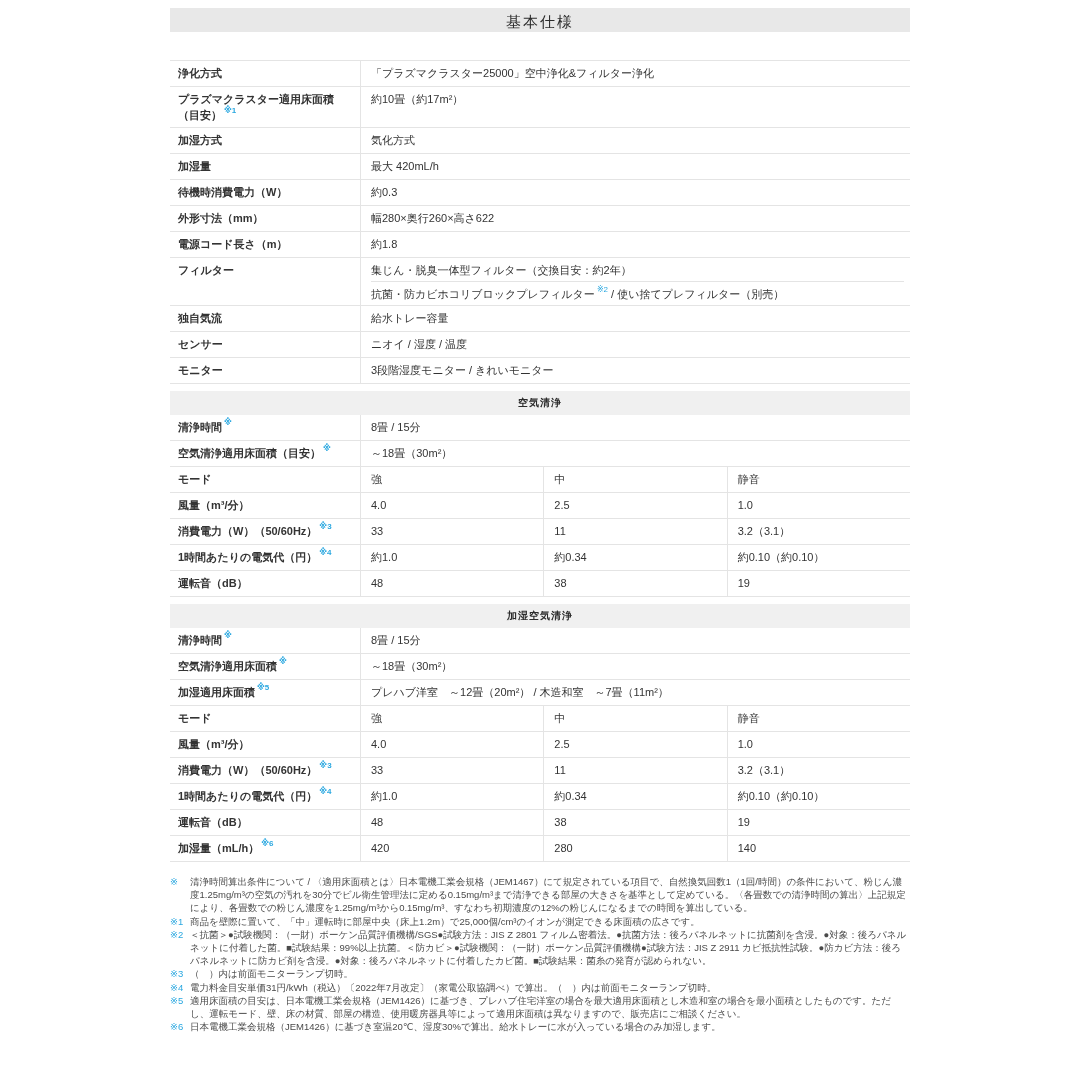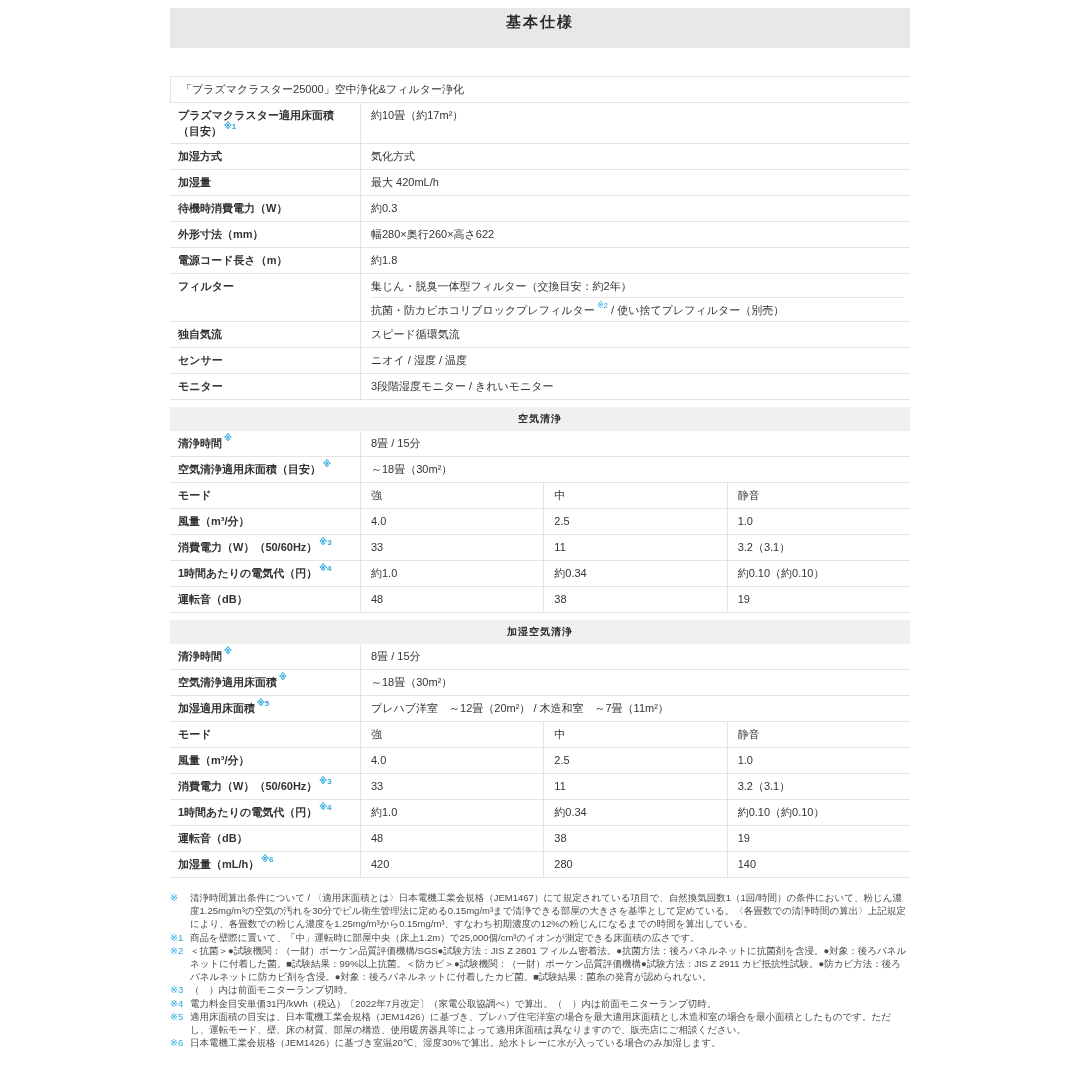--- a/index.html
+++ b/index.html
@@ -3,22 +3,22 @@
 <meta charset="utf-8">
 <style>
   html,body{margin:0;padding:0;}
   body{
     width:1080px;height:1080px;background:#ffffff;overflow:hidden;
     font-family:"Liberation Sans","DejaVu Sans",sans-serif;color:#333;
     -webkit-font-smoothing:antialiased;
   }
   .content{width:740px;margin:0 auto;}
   .title-bar{
-    margin-top:8px;height:40px;line-height:28px;background:var(--header-bg,#e8e8e8);
-    text-align:center;font-size:15px;font-weight:bold;color:#2b2b2b;letter-spacing:2px;
+    margin-top:8px;height:24px;line-height:28px;background:var(--header-bg,#e8e8e8);
+    text-align:center;font-size:15px;font-weight:normal;color:#2b2b2b;letter-spacing:2px;
   }
   #tables{margin-top:28px;}
   .spec-table{border-top:1px solid var(--border,#e4e4e4);}
   .spec-table.headed{border-top:none;}
   .section-bar{
     margin-top:7px;height:24px;line-height:24px;background:var(--section-bg,#f0f0f0);
     text-align:center;font-size:10px;font-weight:bold;color:#2b2b2b;letter-spacing:1px;
   }
   .srow{display:flex;align-items:stretch;border-bottom:1px solid var(--border,#e4e4e4);min-height:25px;}
   .cell-label{
@@ -44,20 +44,21 @@
 </head>
 <body>
 
 <div class="content">
   <div class="title-bar">
     <span>基本仕様</span>
   </div>
   <div id="tables">
       <div class="spec-table">
         <div class="srow">
+          <div class="cell-label">浄化方式</div>
           <div class="cell-value">「プラズマクラスター25000」空中浄化&amp;フィルター浄化</div>
         </div>
         <div class="srow">
           <div class="cell-label">プラズマクラスター適用床面積（目安）<sup class="ref">※1</sup></div>
           <div class="cell-value">約10畳（約17m²）</div>
         </div>
         <div class="srow">
           <div class="cell-label">加湿方式</div>
           <div class="cell-value">気化方式</div>
         </div>
@@ -79,21 +80,21 @@
         </div>
         <div class="srow">
           <div class="cell-label">フィルター</div>
           <div class="cell-value stacked">
             <div class="line">集じん・脱臭一体型フィルター（交換目安：約2年）</div>
             <div class="line">抗菌・防カビホコリブロックプレフィルター<sup class="ref">※2</sup> / 使い捨てプレフィルター（別売）</div>
           </div>
         </div>
         <div class="srow">
           <div class="cell-label">独自気流</div>
-          <div class="cell-value">スピード循環気流</div>
+          <div class="cell-value">給水トレー容量</div>
         </div>
         <div class="srow">
           <div class="cell-label">センサー</div>
           <div class="cell-value">ニオイ / 湿度 / 温度</div>
         </div>
         <div class="srow">
           <div class="cell-label">モニター</div>
           <div class="cell-value">3段階湿度モニター / きれいモニター</div>
         </div>
       </div>

